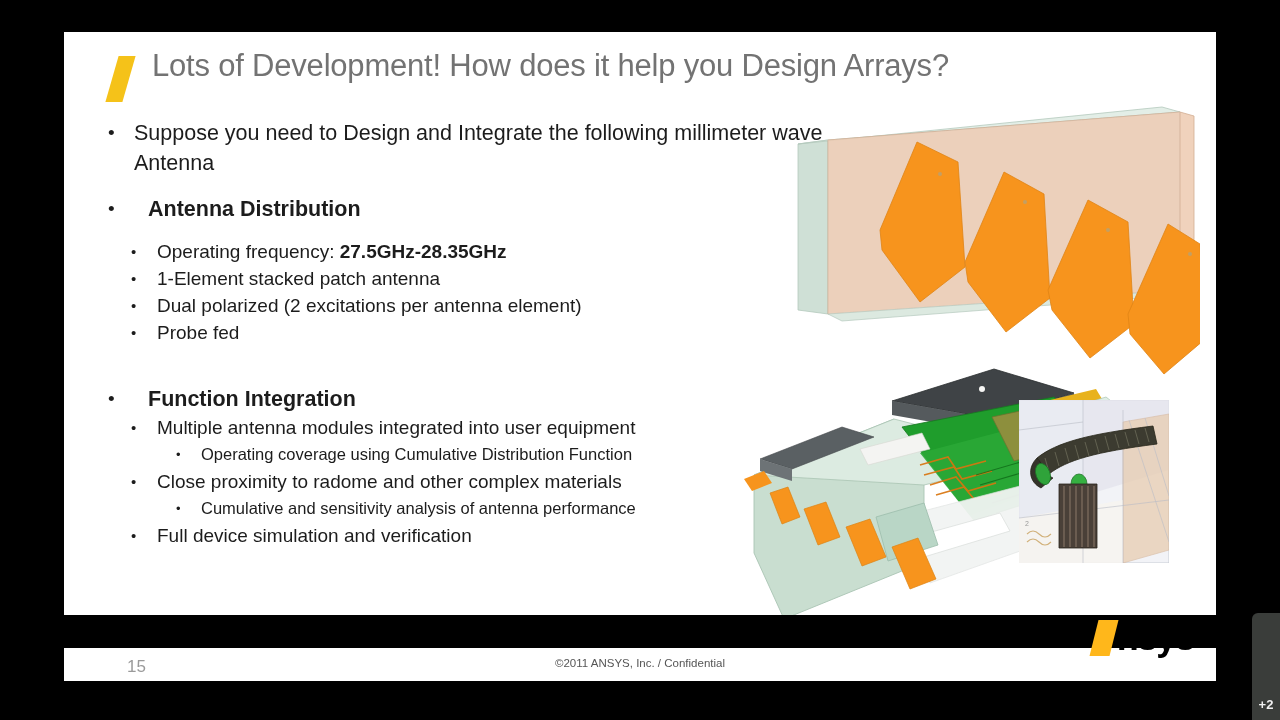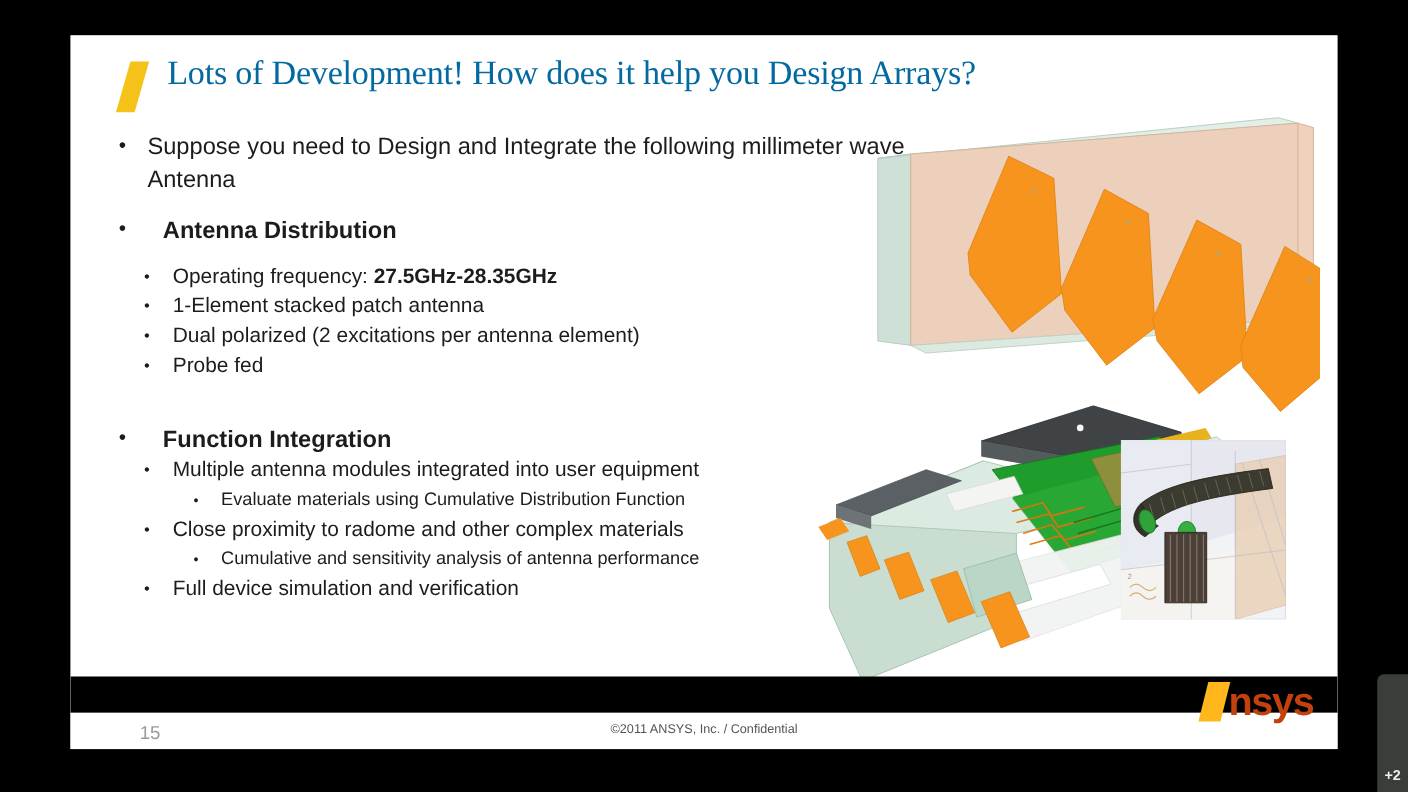--- a/index.html
+++ b/index.html
@@ -46,24 +46,24 @@
     height: 46px;
     background: #f5c219;
     transform: skewX(-16deg);
   }
   .title-text {
     position: absolute;
     left: 62px;
     top: 2px;
     font-size: 31px;
     font-weight: 400;
-    color: #0369a1;
+    color: #737373;
     letter-spacing: -0.2px;
     white-space: nowrap;
-    font-family: Liberation Serif, serif;
+    font-family: Liberation Sans, sans-serif;
   }
 
   
   .body-col {
     position: absolute;
     left: 44px;
     top: 86px;
     width: 720px;
   }
 
@@ -141,21 +141,21 @@
   .logo-slash {
     width: 20px;
     height: 36px;
     background: #ffb71b;
     transform: skewX(-14deg);
     margin-right: 3px;
   }
   .logo-text {
     font-size: 36px;
     font-weight: bold;
-    color: #c2410c;
+    color: #000000;
     letter-spacing: -1.2px;
     font-family: "Liberation Sans", sans-serif;
     line-height: 36px;
   }
 
   .footer-strip {
     position: absolute;
     left: 0;
     top: 616px;
     width: 1152px;
@@ -402,21 +402,21 @@
         <span class="txt">Function Integration</span>
       </div>
 
       <div class="bl lvl2">
         <span class="bullet">•</span>
         <span class="txt">Multiple antenna modules integrated into user equipment</span>
       </div>
 
       <div class="bl lvl3">
         <span class="bullet">•</span>
-        <span class="txt">Evaluate materials using Cumulative Distribution Function</span>
+        <span class="txt">Operating coverage using Cumulative Distribution Function</span>
       </div>
 
       <div class="bl lvl2">
         <span class="bullet">•</span>
         <span class="txt">Close proximity to radome and other complex materials</span>
       </div>
 
       <div class="bl lvl3">
         <span class="bullet">•</span>
         <span class="txt">Cumulative and sensitivity analysis of antenna performance</span>

